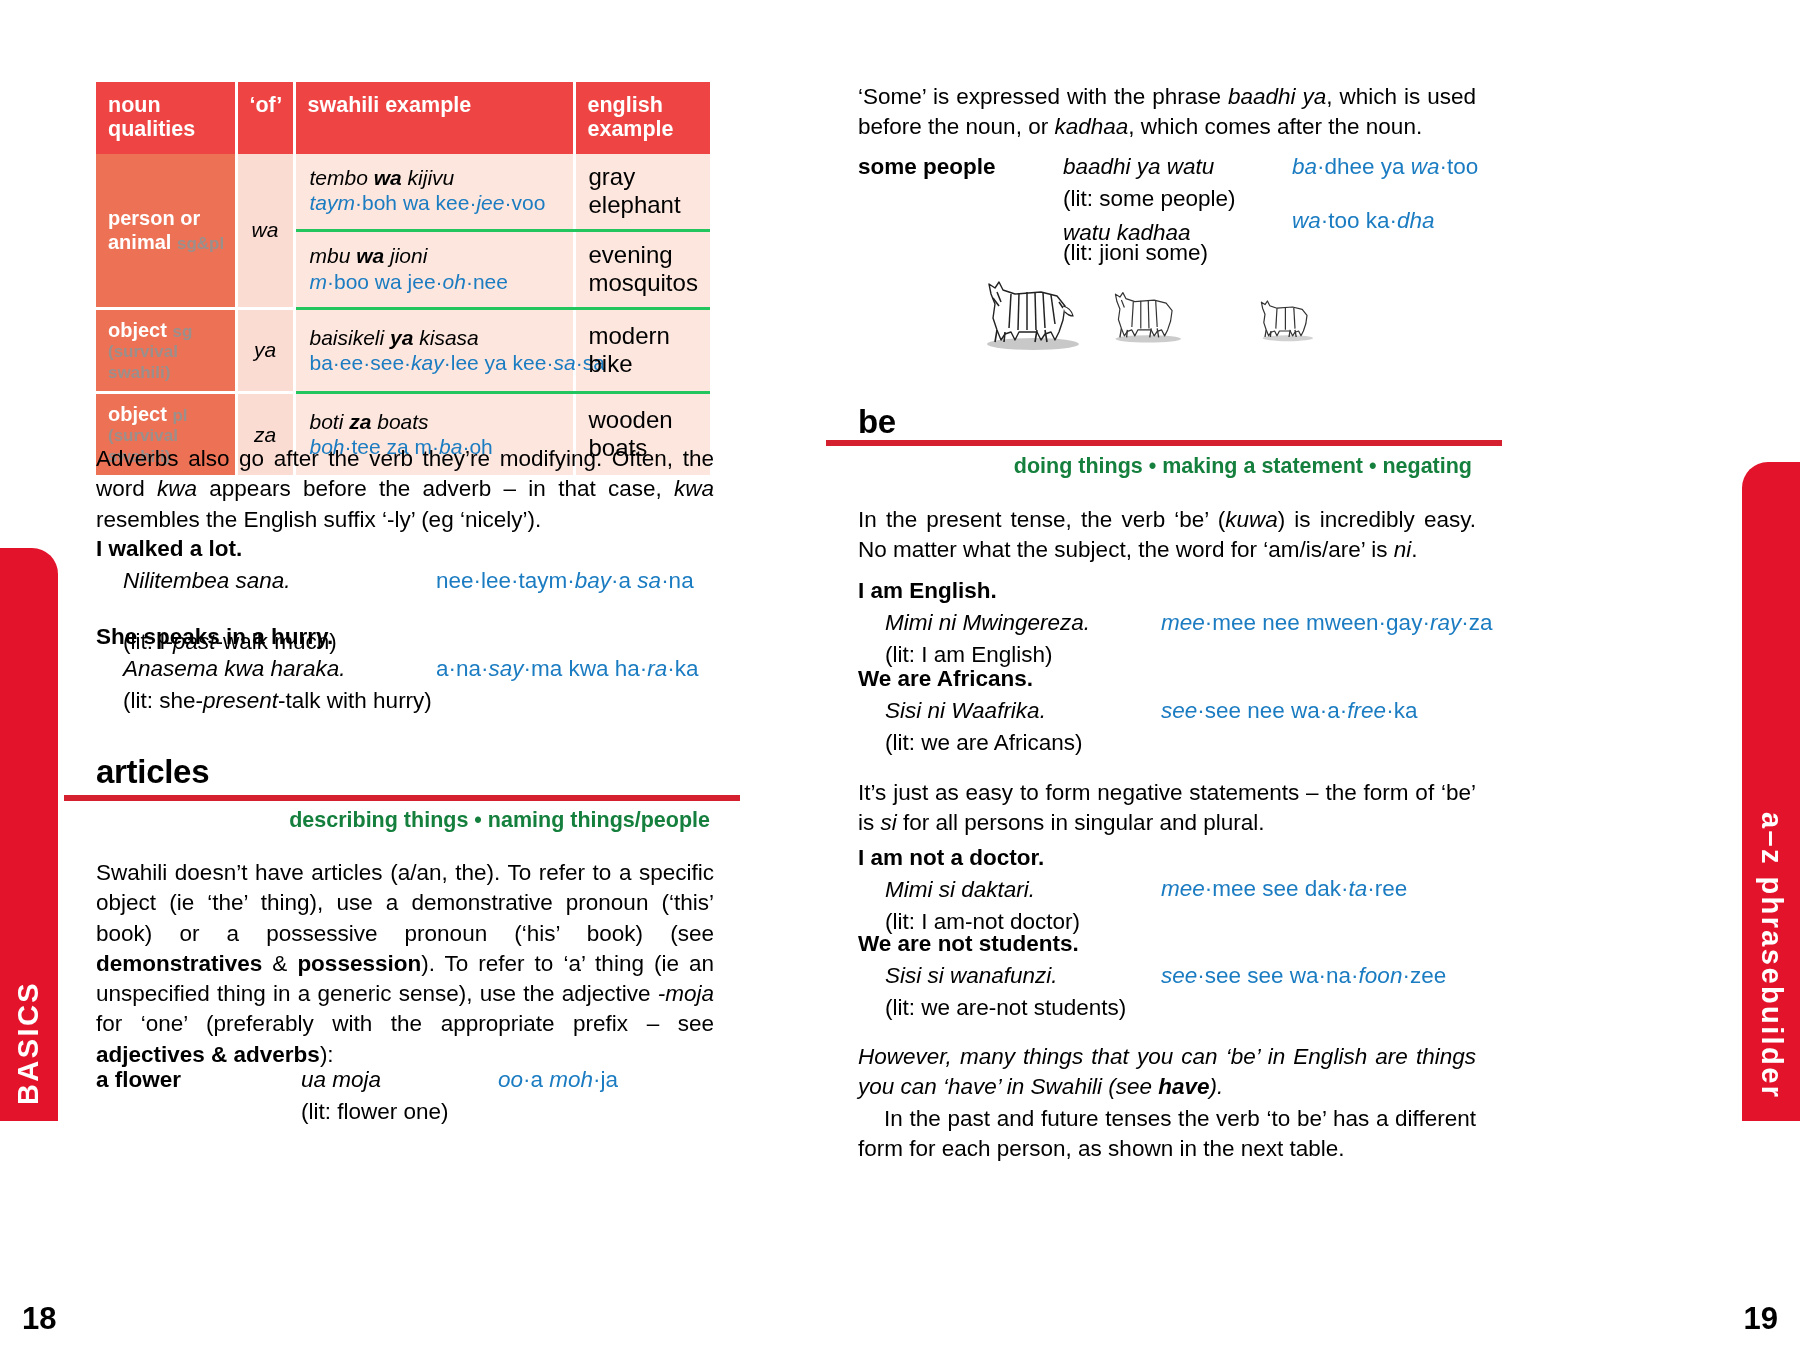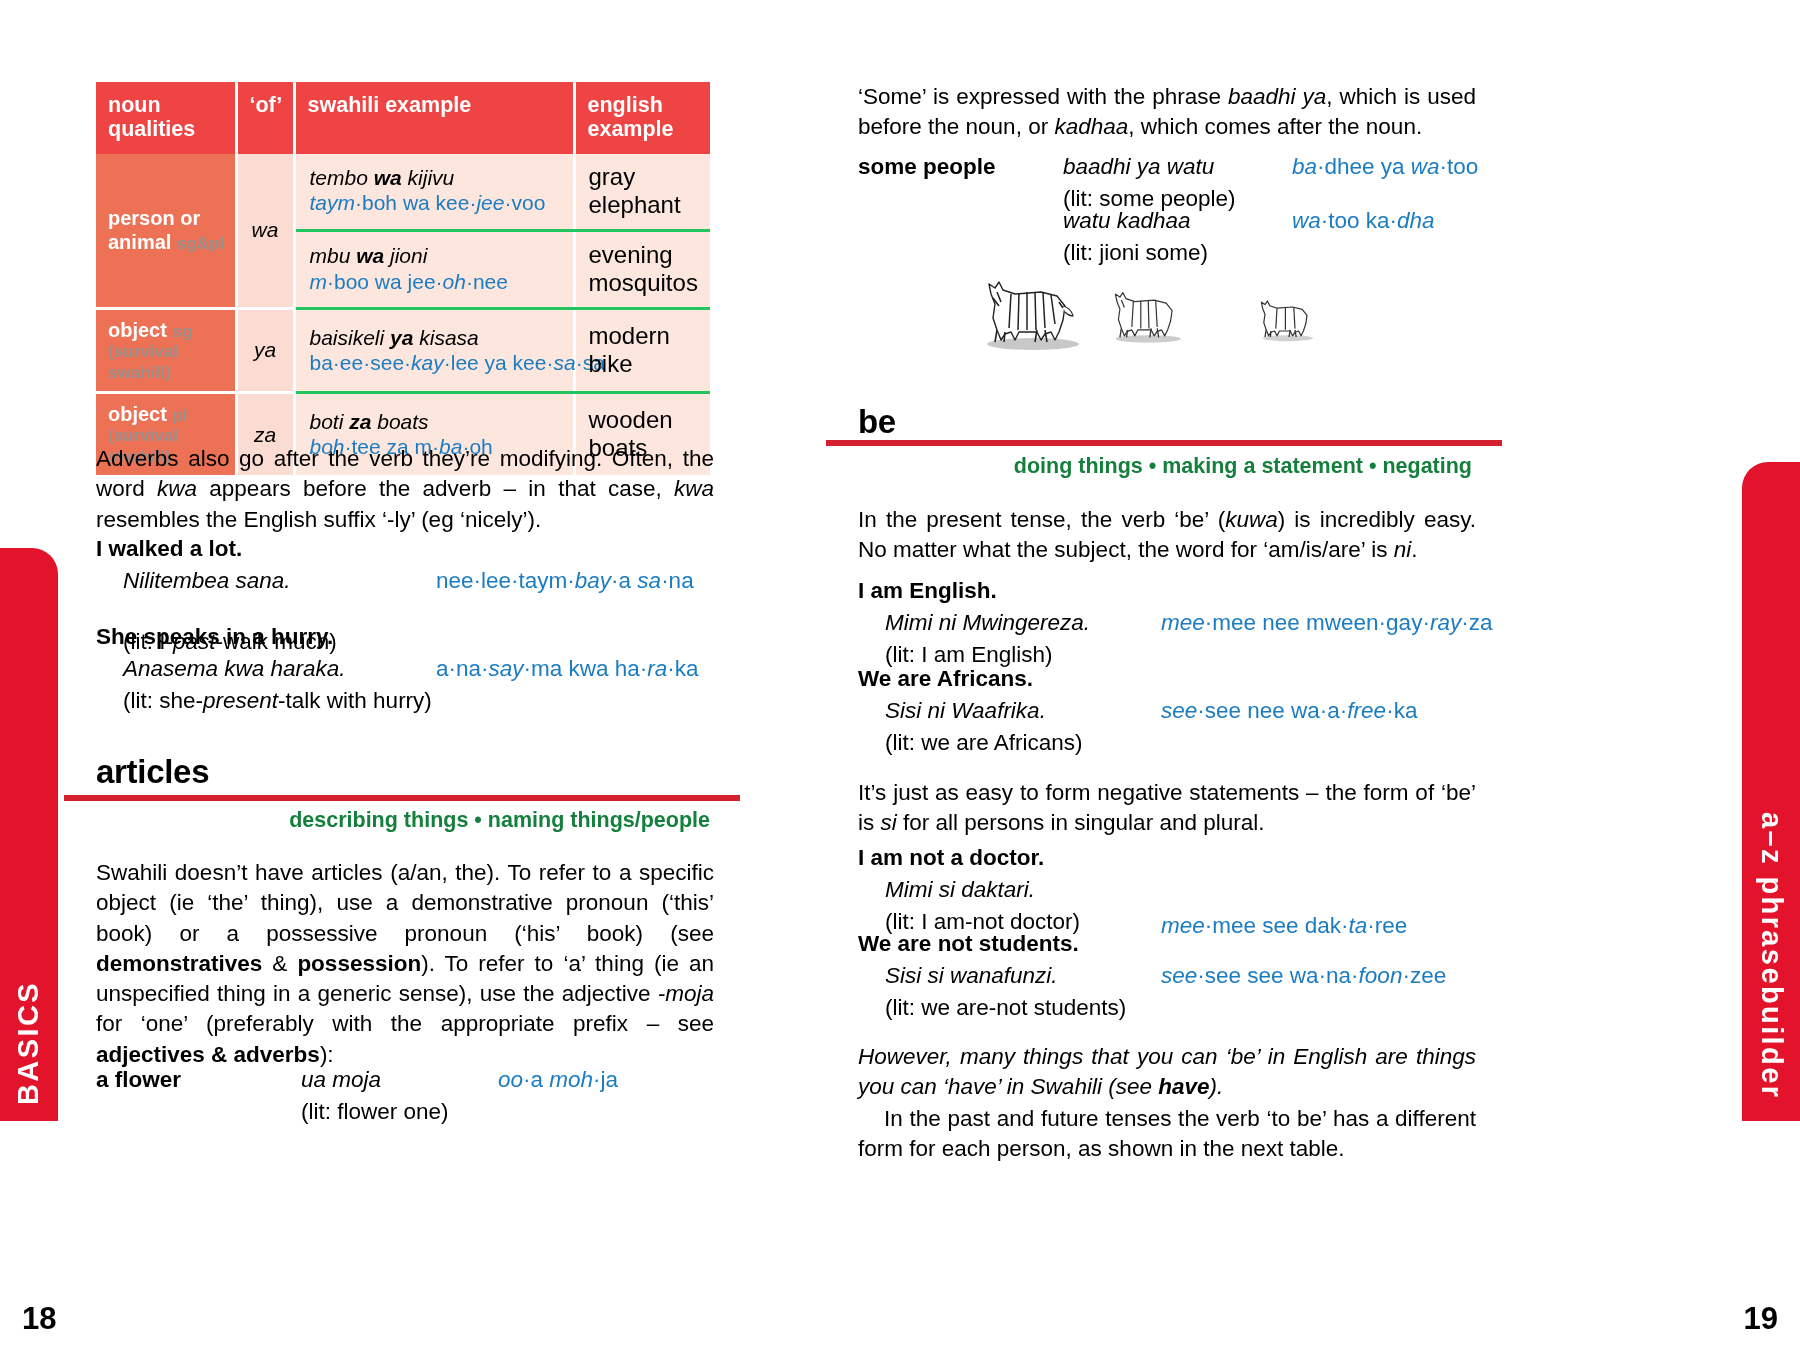--- a/index.html
+++ b/index.html
@@ -325,21 +325,21 @@
 <div class="phrase-lit" style="left:301px; top:1099px;">(lit: flower one)</div>
 
 <div class="para" style="left:858px; top:82px; width:618px;">
   ‘Some’ is expressed with the phrase <i>baadhi ya</i>, which is used before the noun, or <i>kadhaa</i>, which comes after the noun.
 </div>
 
 <div class="phrase-en" style="left:858px; top:154px;">some people</div>
 <div class="phrase-sw" style="left:1063px; top:154px;">baadhi ya watu</div>
 <div class="phrase-pr" style="left:1292px; top:154px;"><i>ba</i>·dhee ya <i>wa</i>·too</div>
 <div class="phrase-lit" style="left:1063px; top:186px;">(lit: some people)</div>
-<div class="phrase-sw" style="left:1063px; top:208px;">watu kadhaa</div>
+<div class="phrase-sw" style="left:1063px; top:220px;">watu kadhaa</div>
 <div class="phrase-pr" style="left:1292px; top:208px;"><i>wa</i>·too ka·<i>dha</i></div>
 <div class="phrase-lit" style="left:1063px; top:240px;">(lit: jioni some)</div>
 
 <div class="zebra-group">
   <svg class="zebra" style="left:0px; top:0px;" width="110" height="80" viewBox="0 0 110 80">
     <ellipse cx="58" cy="72" rx="46" ry="6" fill="#9a9a9a" opacity="0.55"></ellipse>
     <path d="M20 32 L16 22 L14 12 L20 16 L24 10 L28 18 L40 22 L66 20 L82 24 L90 34 L88 48 L84 60 L80 68 L76 60 L70 62 L66 68 L62 60 L44 60 L40 68 L36 60 L30 62 L26 68 L22 58 L18 46 Z" fill="#ffffff" stroke="#222" stroke-width="1.4" stroke-linejoin="round"></path>
     <g stroke="#222" stroke-width="1.5" fill="none">
       <path d="M36 22 L34 56"></path>
         <path d="M44 21 L43 58"></path>
@@ -395,21 +395,21 @@
 <div class="phrase-sw" style="left:885px; top:698px;">Sisi ni Waafrika.</div>
 <div class="phrase-pr" style="left:1161px; top:698px;"><i>see</i>·see nee wa·a·<i>free</i>·ka</div>
 <div class="phrase-lit" style="left:885px; top:730px;">(lit: we are Africans)</div>
 
 <div class="para" style="left:858px; top:778px; width:618px;">
   It’s just as easy to form negative statements – the form of ‘be’ is <i>si</i> for all persons in singular and plural.
 </div>
 
 <div class="phrase-en" style="left:858px; top:845px;">I am not a doctor.</div>
 <div class="phrase-sw" style="left:885px; top:877px;">Mimi si daktari.</div>
-<div class="phrase-pr" style="left:1161px; top:913px;"><i>mee</i>·mee see dak·<i>ta</i>·ree</div>
+<div class="phrase-pr" style="left:1161px; top:876px;"><i>mee</i>·mee see dak·<i>ta</i>·ree</div>
 <div class="phrase-lit" style="left:885px; top:909px;">(lit: I am-not doctor)</div>
 
 <div class="phrase-en" style="left:858px; top:931px;">We are not students.</div>
 <div class="phrase-sw" style="left:885px; top:963px;">Sisi si wanafunzi.</div>
 <div class="phrase-pr" style="left:1161px; top:963px;"><i>see</i>·see see wa·na·<i>foon</i>·zee</div>
 <div class="phrase-lit" style="left:885px; top:995px;">(lit: we are-not students)</div>
 
 <div class="para" style="left:858px; top:1042px; width:618px;font-style:italic;">
   However, many things that you can ‘be’ in English are things you can ‘have’ in Swahili (see <b>have</b>).
 </div>

